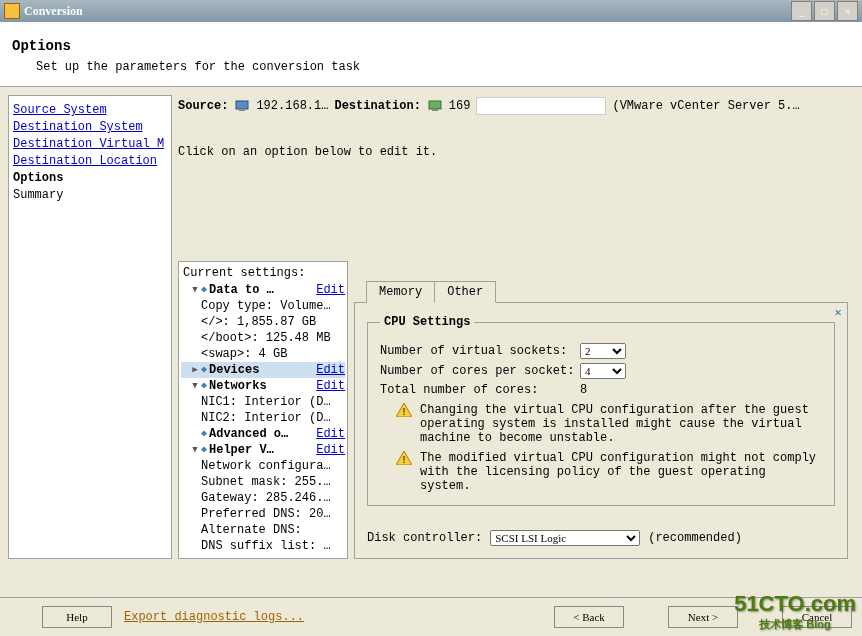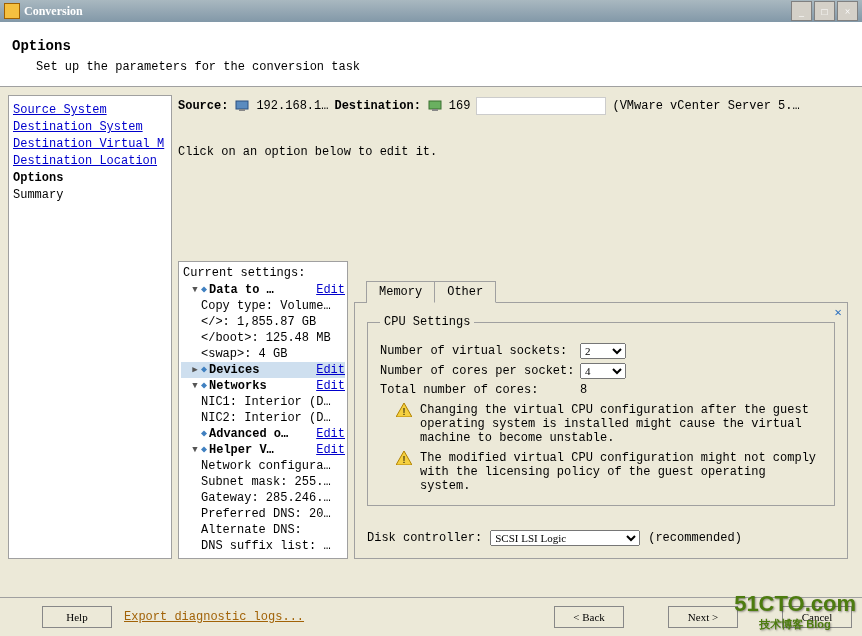--- a/index.html
+++ b/index.html
@@ -45,21 +45,21 @@
   .tree-node.indent2 { padding-left: 20px; }
 
   .detail-col { flex: 1; display: flex; flex-direction: column; }
   .tabs { display: flex; margin-left: 12px; position: relative; z-index: 2; }
   .tab { border: 1px solid #a0a0a0; border-bottom: none; padding: 3px 12px; background: #ece9d8; margin-right: -1px; cursor: pointer; }
   .tab.active { background: #ece9d8; border-bottom: 1px solid #ece9d8; position: relative; }
   .tab-body { flex: 1; border: 1px solid #a0a0a0; margin-top: -1px; background: #ece9d8; padding: 12px; position: relative; }
   .close-x { position: absolute; top: 2px; right: 2px; width: 14px; height: 14px; color: #2a6fbf; font-size: 12px; cursor: pointer; text-align: center; }
 
   fieldset { border: 1px solid #a0a0a0; margin: 0 0 10px; padding: 10px 12px 12px; }
-  legend { padding: 0 4px; }
+  legend { padding: 0 4px; font-weight: bold; }
   .form-row { display: flex; align-items: center; margin: 4px 0; }
   .form-row .flabel { width: 200px; }
   select { font-family: Tahoma; font-size: 11px; }
   .sel-small { width: 46px; }
   .sel-med { width: 150px; }
   .warn-row { display: flex; gap: 8px; margin: 6px 0 0 16px; }
   .warn-icon { width: 16px; height: 14px; flex-shrink: 0; }
   .warn-text { flex: 1; line-height: 14px; }
   .dc-row { display: flex; align-items: center; gap: 8px; margin-top: 24px; }
 

